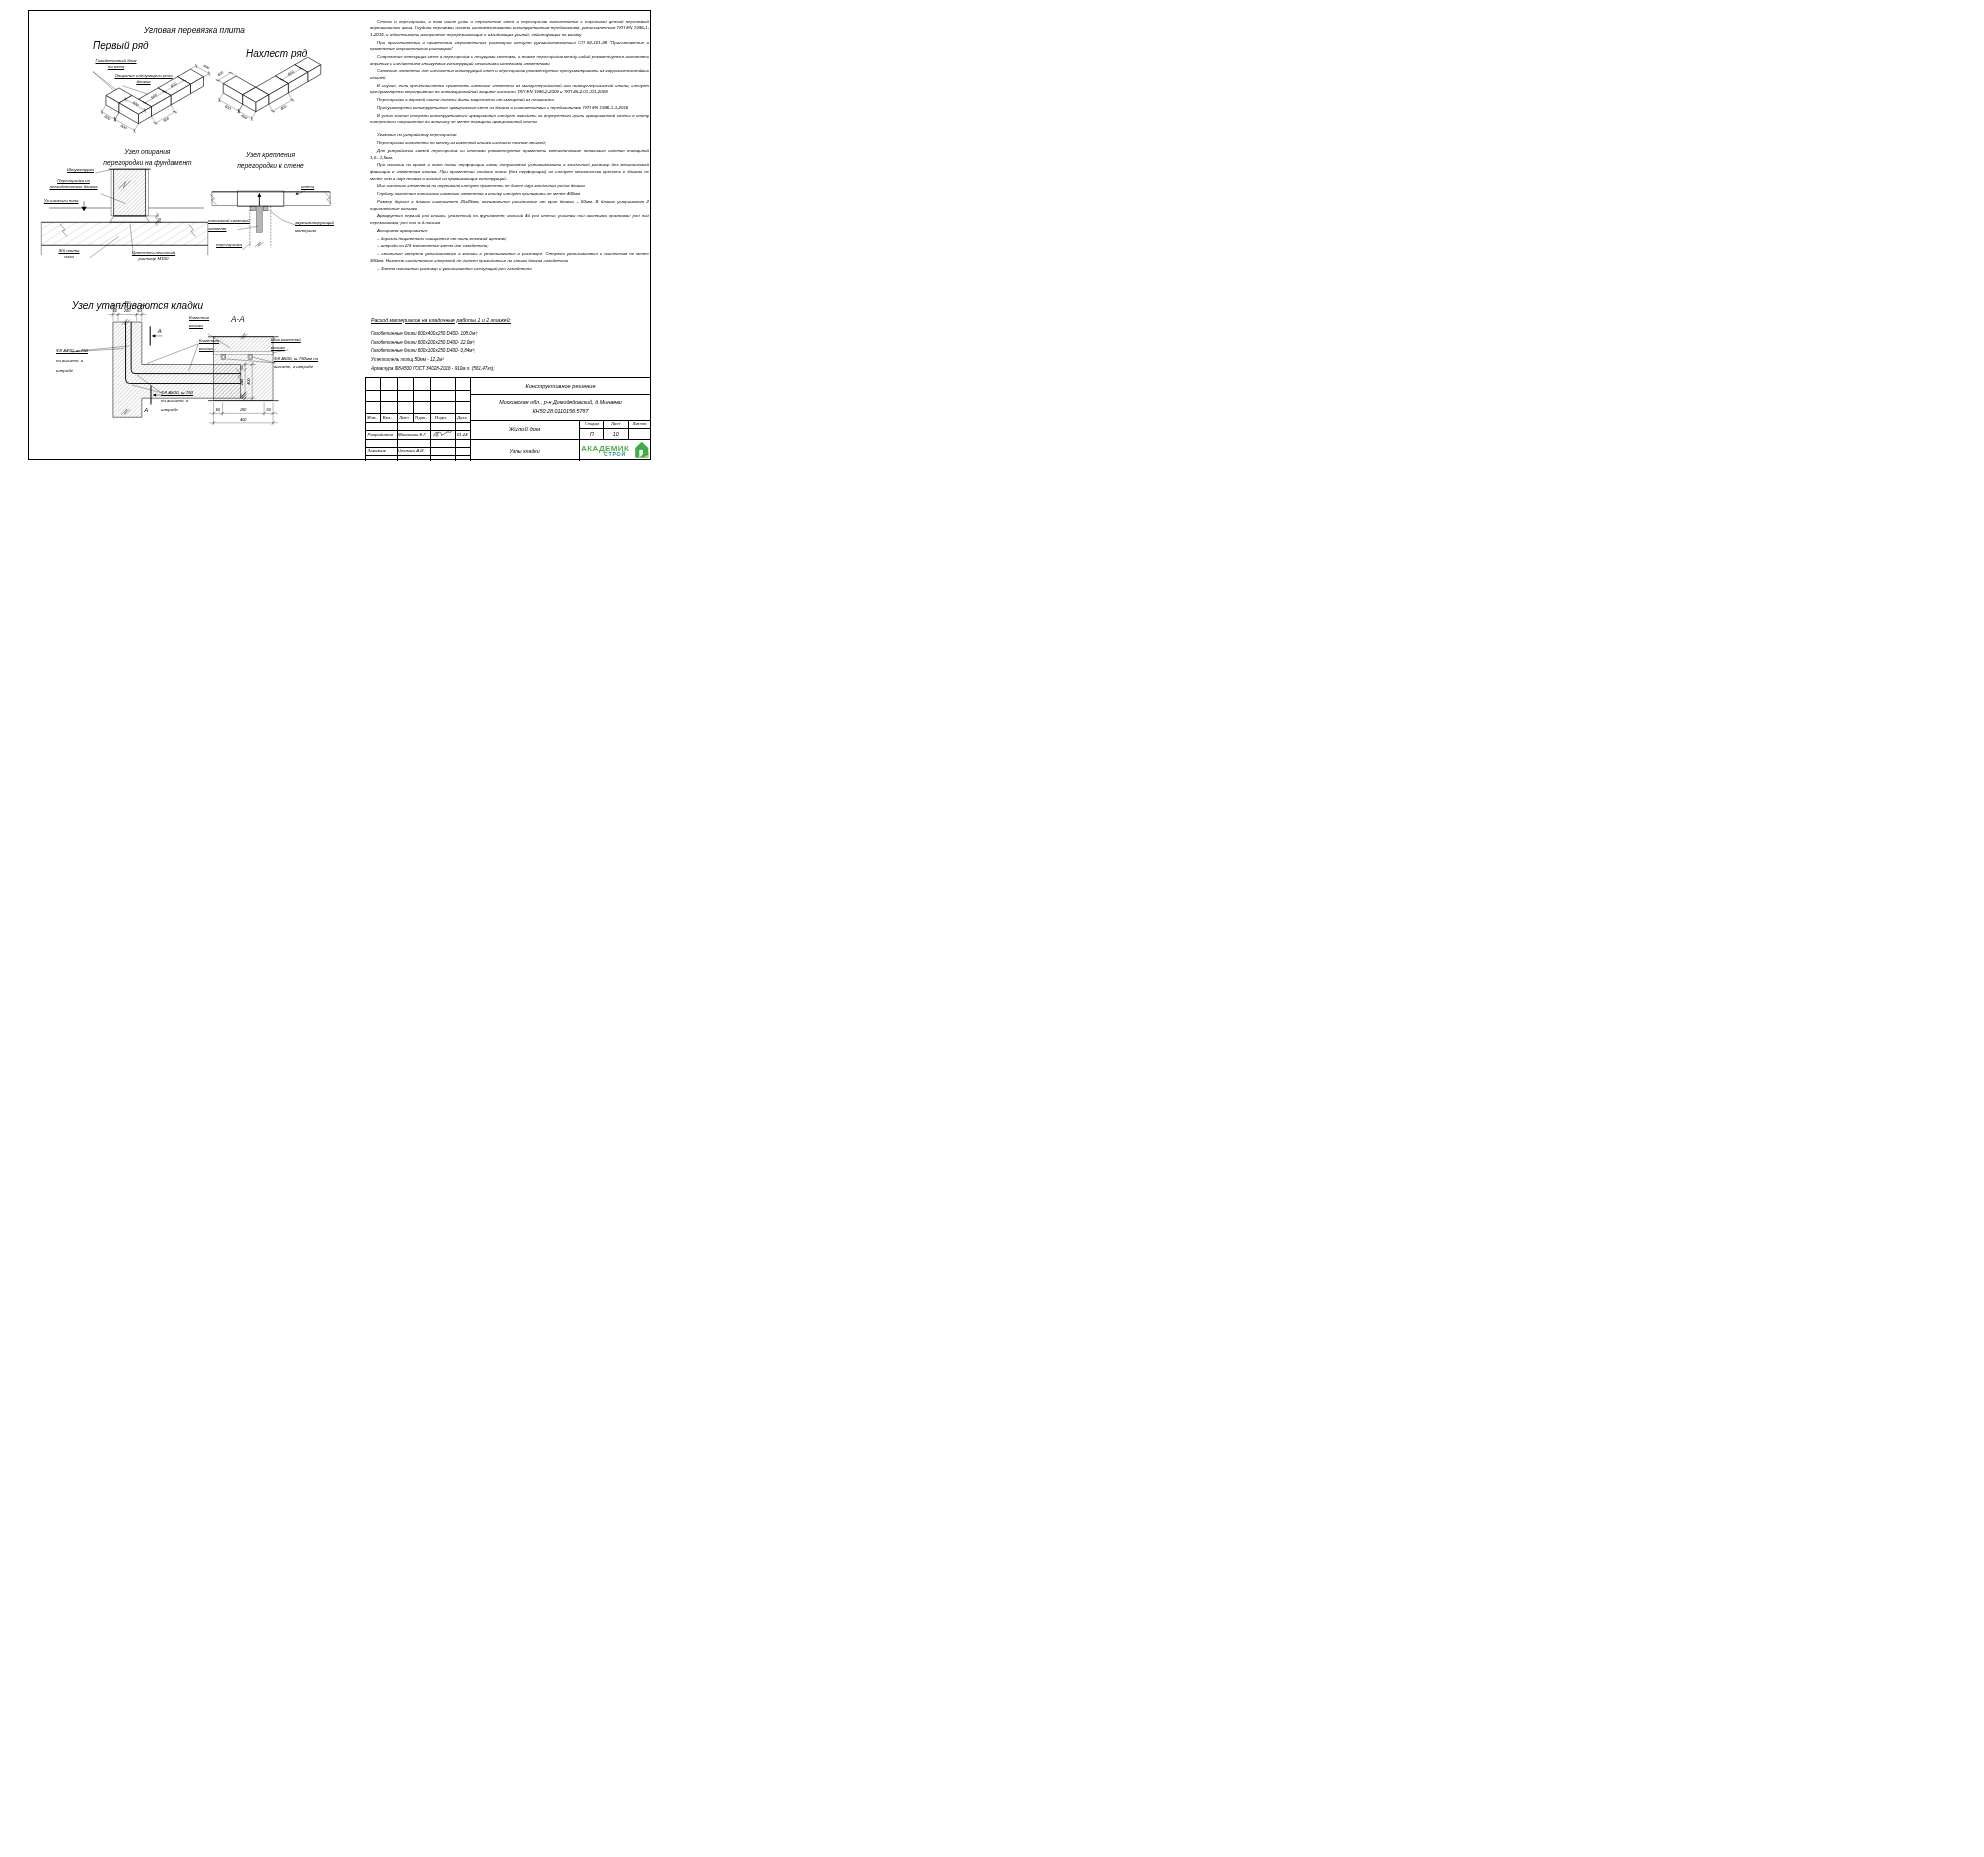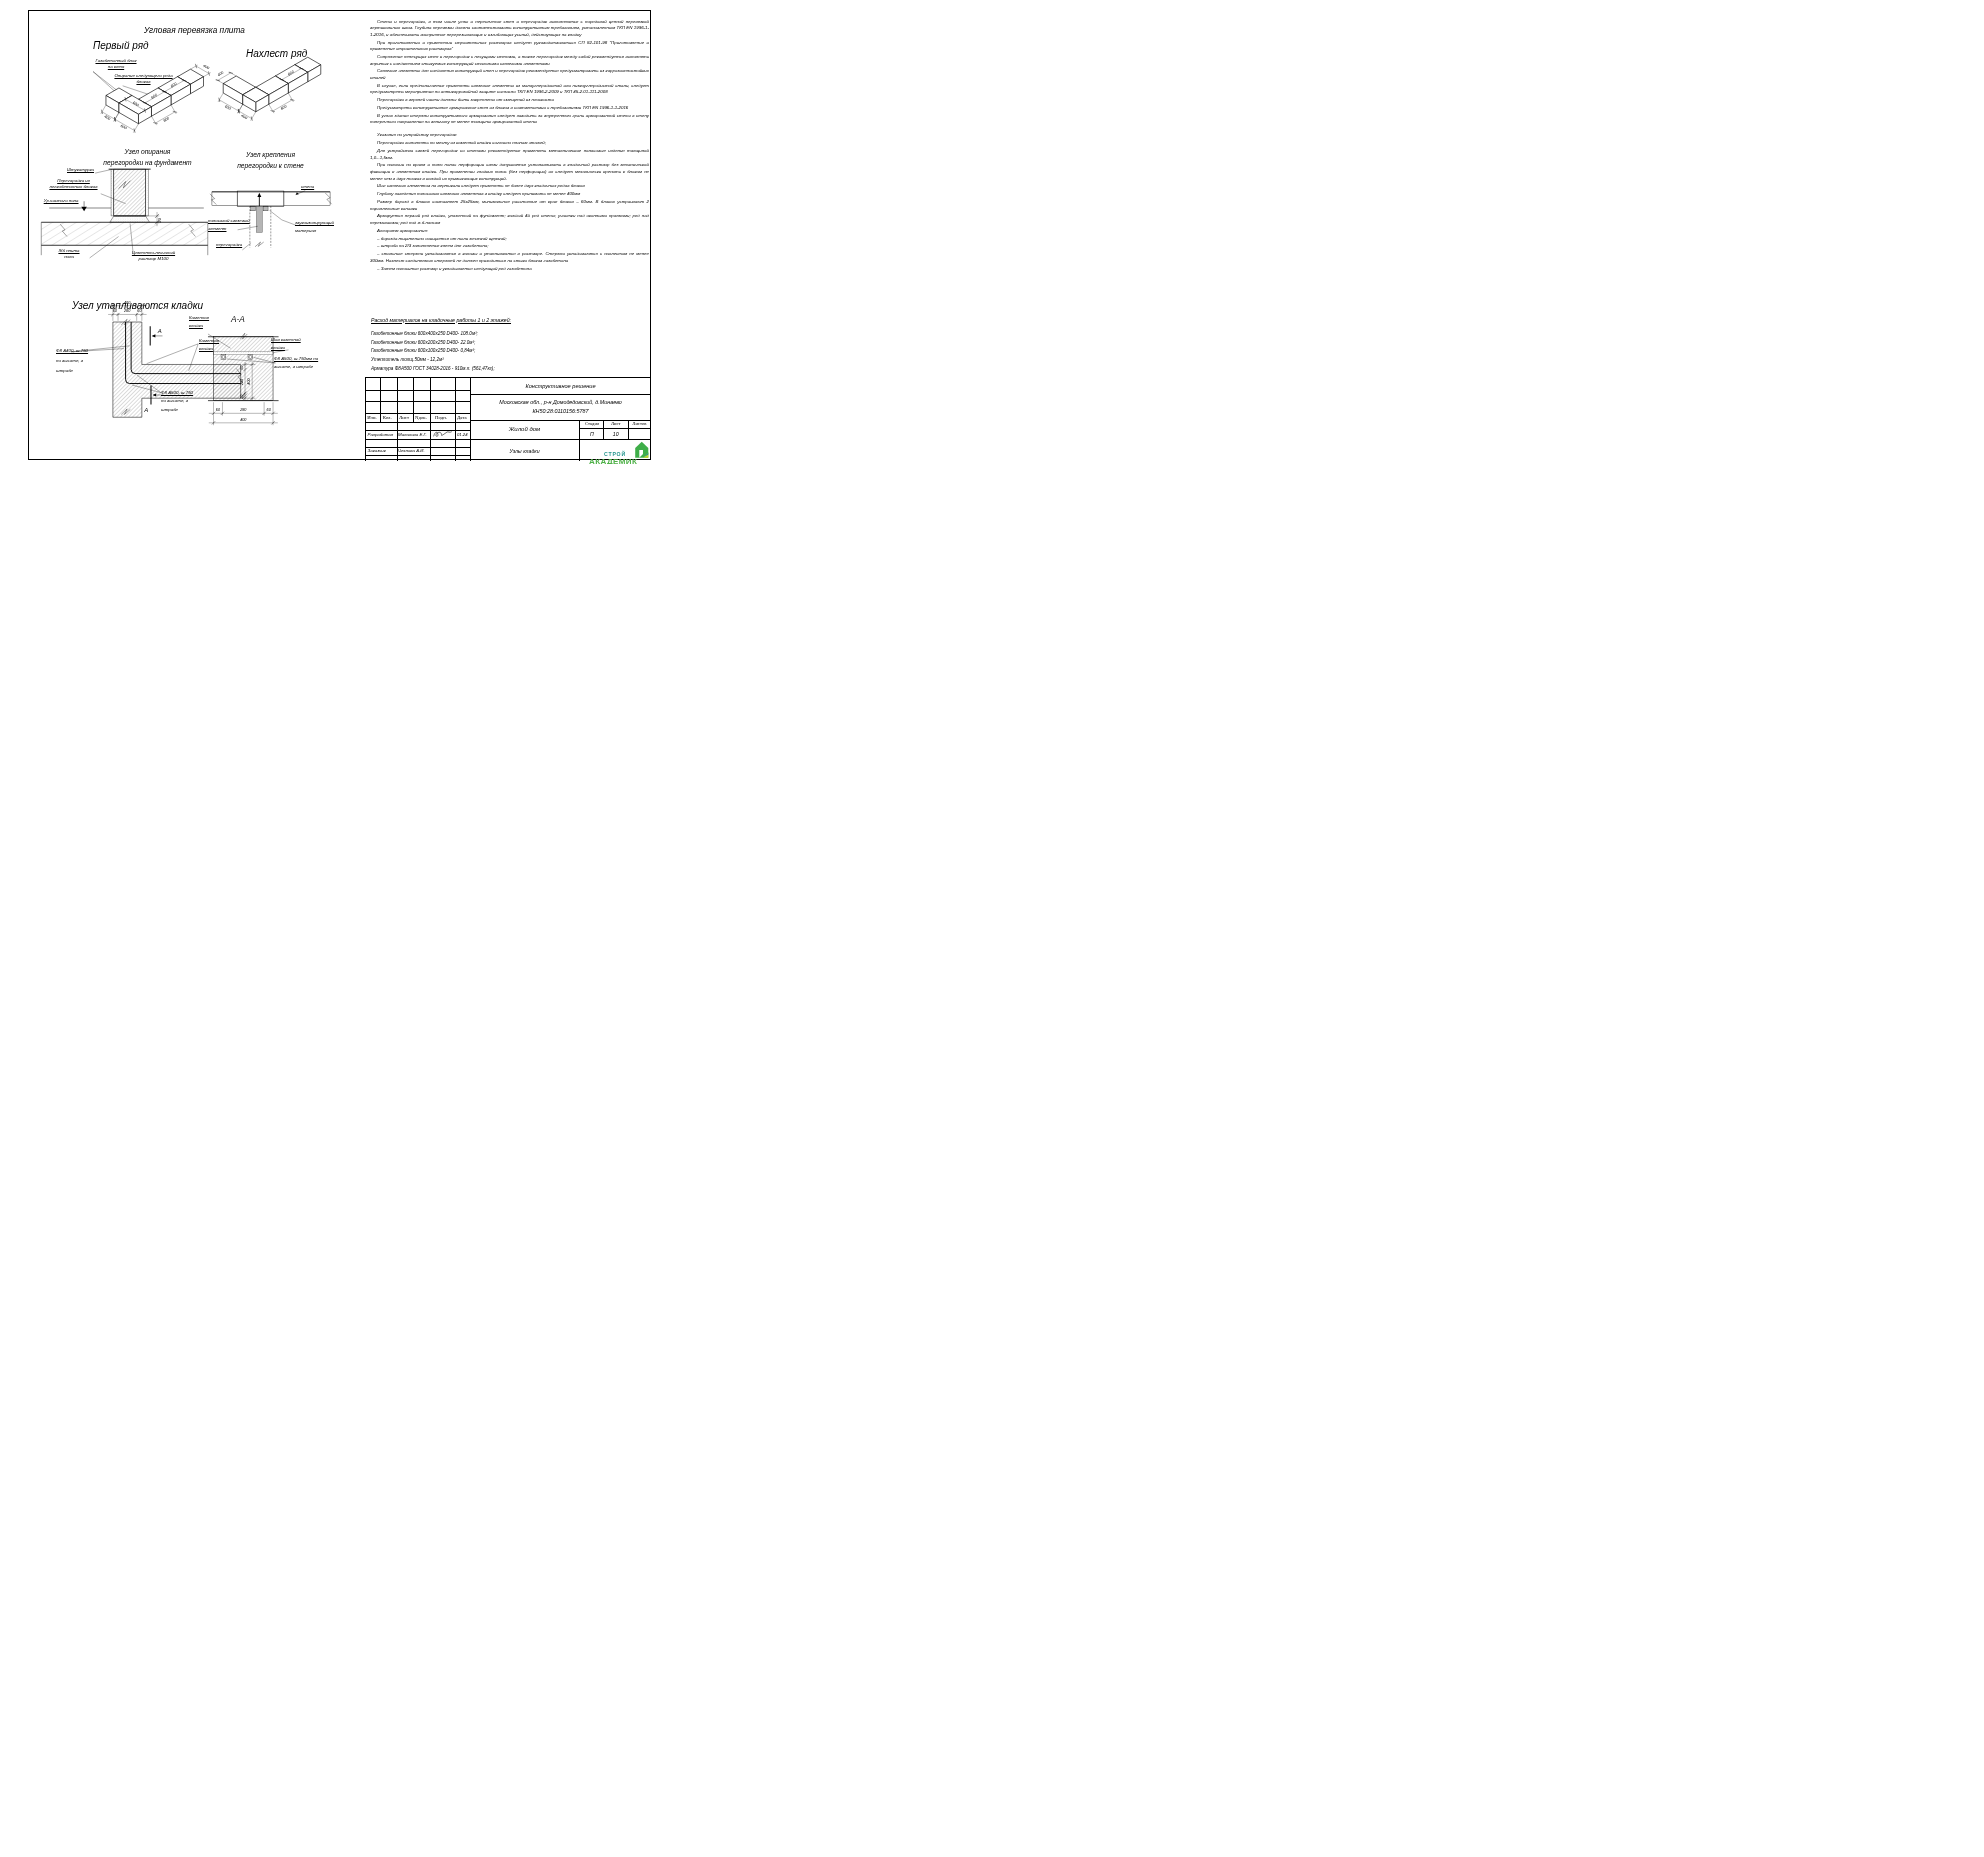--- a/index.html
+++ b/index.html
@@ -463,21 +463,21 @@
     <div class="stx c" style="left:104px;top:30px;width:181px;font-size:5.4px;">КН50:28:0110156:5787</div>
     <div class="stx c" style="left:104px;top:48px;width:109px;font-size:6px;">Жилой дом</div>
     <div class="shdr c" style="left:214px;top:43px;width:24px;font-size:4.6px;">Стадия</div>
     <div class="shdr c" style="left:238px;top:43px;width:23.4px;font-size:4.6px;">Лист</div>
     <div class="shdr c" style="left:262px;top:43px;width:22.6px;font-size:4.6px;">Листов</div>
     <div class="stx c" style="left:214px;top:53px;width:24px;font-size:5.2px;">П</div>
     <div class="stx c" style="left:238px;top:53px;width:23.4px;font-size:5.2px;">10</div>
     <div class="stx c" style="left:104px;top:70px;width:109px;font-size:5.2px;">Узлы кладки</div>
 
     <div class="abs" style="left:215px;top:63px;width:68px;height:19px;">
-      <div class="abs" style="left:0;top:16px;padding-left:8px;">
+      <div class="abs" style="left:0;top:3px;">
         <span class="logo-word1"><span style="color:#4fb148;">АКАДЕМИК</span></span>
       </div>
       <div class="abs" style="left:23px;top:9.5px;">
         <span class="logo-word2" style="color:#23958d;">СТРОЙ</span>
       </div>
       <svg class="abs" style="left:52px;top:0px;" width="16.7" height="18" viewBox="0 0 40 44">
         <polygon points="5,17 21,2 37,17 37,41 5,41" fill="#3fae49"></polygon>
         <polygon points="15,41 15,22 24,22 24,32 15,41" fill="#fff"></polygon>
         <polygon points="37,28 37,41 24,41" fill="#c3d72e"></polygon>
         <polygon points="24,41 37,28 37,33" fill="#23958d"></polygon>

